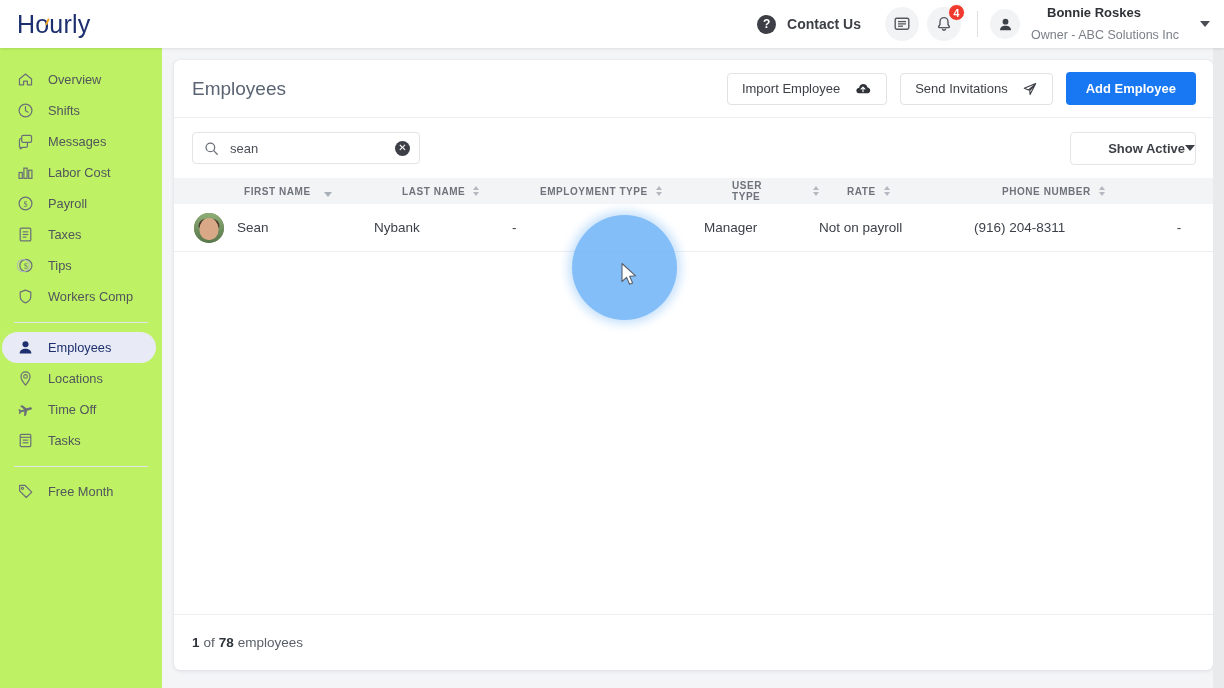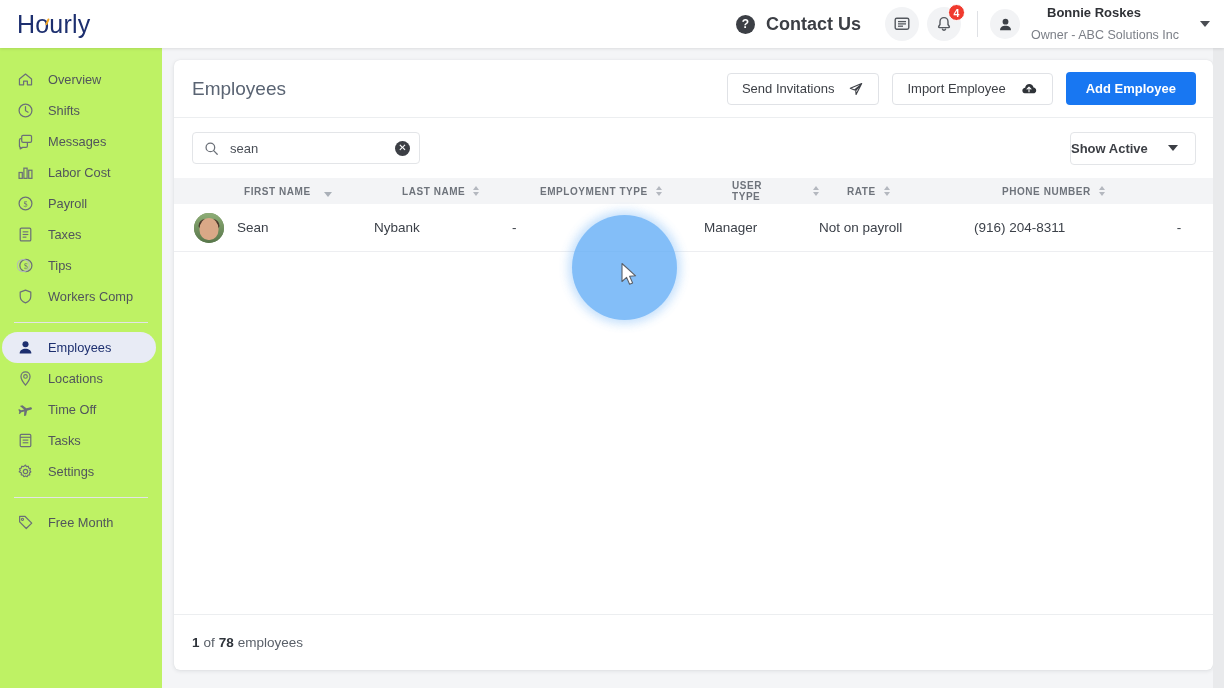--- a/index.html
+++ b/index.html
@@ -37,21 +37,21 @@
     display: flex; align-items: center; gap: 11px;
     padding: 6px 16px 6px 8px; border-radius: 20px;
     cursor: pointer;
   }
   .qmark {
     width: 19px; height: 19px; border-radius: 50%;
     background: #3c3f45; color: #fff;
     font-size: 12px; font-weight: 700;
     display: flex; align-items: center; justify-content: center;
   }
-  .contact-text { font-size: 18px; color: #3c3f45; font-weight: 600; }
+  .contact-text { font-size: 14px; color: #3c3f45; font-weight: 600; }
   .icon-circle {
     width: 34px; height: 34px; border-radius: 50%;
     background: #f2f3f5; display: flex; align-items: center; justify-content: center;
     margin-left: 8px; position: relative; cursor: pointer;
   }
   .badge {
     position: absolute; top: -3px; right: -4px;
     min-width: 17px; height: 17px; padding: 0 4px;
     background: #f03a2e; color: #fff; border-radius: 9px;
     font-size: 10.5px; font-weight: 700;
@@ -121,21 +121,21 @@
   }
   .search-val { flex: 1; font-size: 13px; color: #4a4f57; }
   .clear-btn {
     width: 15px; height: 15px; border-radius: 50%; background: #3c3f45;
     display: flex; align-items: center; justify-content: center;
     color: #fff; font-size: 10px; line-height: 1; cursor: pointer;
   }
   .show-active {
     margin-left: auto; width: 126px; height: 33px;
     border: 1px solid #e3e5e8; border-radius: 4px;
-    display: flex; align-items: center; justify-content: flex-start; gap: 20px;
+    display: flex; align-items: center; justify-content: flex-end; 
     font-size: 13px; color: #3c3f45; font-weight: 600; cursor: pointer;
   }
   .tri-dn {
     width: 0; height: 0;
     border-left: 5px solid transparent; border-right: 5px solid transparent;
     border-top: 6px solid #3c3f45;
   }
 
   
   .thead {
@@ -380,62 +380,53 @@
         <svg width="17" height="17" viewBox="0 0 18 18">
           <rect x="3.4" y="2.4" width="11.2" height="13.2" rx="1.2" fill="none" stroke="#6b7078" stroke-width="1.3"></rect>
           <line x1="3.4" y1="5.6" x2="14.6" y2="5.6" stroke="#6b7078" stroke-width="1.2"></line>
           <line x1="6" y1="8.6" x2="12" y2="8.6" stroke="#6b7078" stroke-width="1.2"></line>
           <line x1="6" y1="11.4" x2="12" y2="11.4" stroke="#6b7078" stroke-width="1.2"></line>
         </svg>
       </span>
       <span class="nav-label">Tasks</span>
     </div>
 
-    <div class="nav-item">
-      <span class="nav-ico">
-        <svg width="17" height="17" viewBox="0 0 18 18">
-          <path d="M9 2.2l1 1.6 1.9-.4.5 1.9 1.8.7-.7 1.8 1.2 1.5-1.4 1.3.2 1.9-1.9.3-.9 1.7-1.7-.8-1.7.8-.9-1.7-1.9-.3.2-1.9L2.3 9.3l1.2-1.5-.7-1.8 1.8-.7.5-1.9 1.9.4z" fill="none" stroke="#6b7078" stroke-width="1.25" stroke-linejoin="round"></path>
-          <circle cx="9" cy="9" r="2.3" fill="none" stroke="#6b7078" stroke-width="1.25"></circle>
-        </svg>
-      </span>
-      <span class="nav-label">Settings</span>
-    </div>
 
     <div class="nav-sep"></div>
 
     <div class="nav-item">
       <span class="nav-ico">
         <svg width="17" height="17" viewBox="0 0 18 18">
           <path d="M8.6 2.6H2.8v5.8l7 7 5.8-5.8z" fill="none" stroke="#6b7078" stroke-width="1.3" stroke-linejoin="round"></path>
           <circle cx="5.8" cy="5.6" r="1.15" fill="none" stroke="#6b7078" stroke-width="1.1"></circle>
         </svg>
       </span>
       <span class="nav-label">Free Month</span>
     </div>
   </div>
 
   <div class="card">
 
     <div class="card-head">
       <div class="page-title">Employees</div>
 
       <div class="head-actions">
-
-        <div class="btn btn-outline">
-          <span>Send Invitations</span>
-          <svg width="16" height="16" viewBox="0 0 18 18">
-            <path d="M15.4 2.8 2.6 8.2l4.7 1.9 6.6-5.4-5.2 6.1.4 4.4z" fill="none" stroke="#3c3f45" stroke-width="1.25" stroke-linejoin="round"></path>
-          </svg>
-        </div>
 
         <div class="btn btn-outline">
           <span>Import Employee</span>
           <svg width="18" height="15" viewBox="0 0 20 16">
             <path d="M5.2 13.4h9.4c2 0 3.4-1.4 3.4-3.2 0-1.7-1.3-3-3-3.2C14.6 4.6 12.7 3 10.4 3 7.9 3 6 4.8 5.7 7.1 3.9 7.3 2.6 8.6 2.6 10.3c0 1.7 1.1 3.1 2.6 3.1z" fill="#2f3338"></path>
             <path d="M10 11.6V6.6M7.8 8.6 10 6.4l2.2 2.2" stroke="#ffffff" stroke-width="1.2" fill="none" stroke-linecap="round" stroke-linejoin="round"></path>
+          </svg>
+        </div>
+
+        <div class="btn btn-outline">
+          <span>Send Invitations</span>
+          <svg width="16" height="16" viewBox="0 0 18 18">
+            <path d="M15.4 2.8 2.6 8.2l4.7 1.9 6.6-5.4-5.2 6.1.4 4.4z" fill="none" stroke="#3c3f45" stroke-width="1.25" stroke-linejoin="round"></path>
           </svg>
         </div>
 
         <div class="btn btn-primary">
           <span>Add Employee</span>
         </div>
       </div>
     </div>
 
     <div class="filter-bar">

